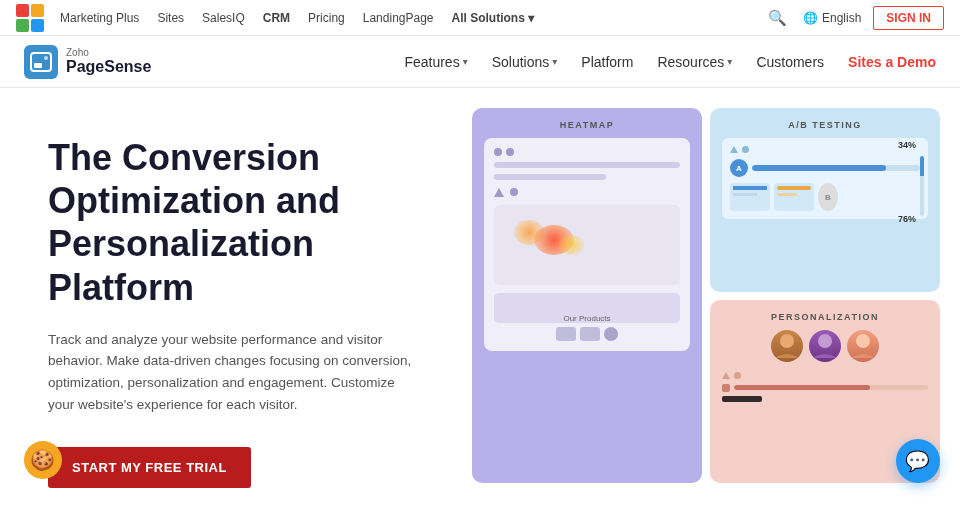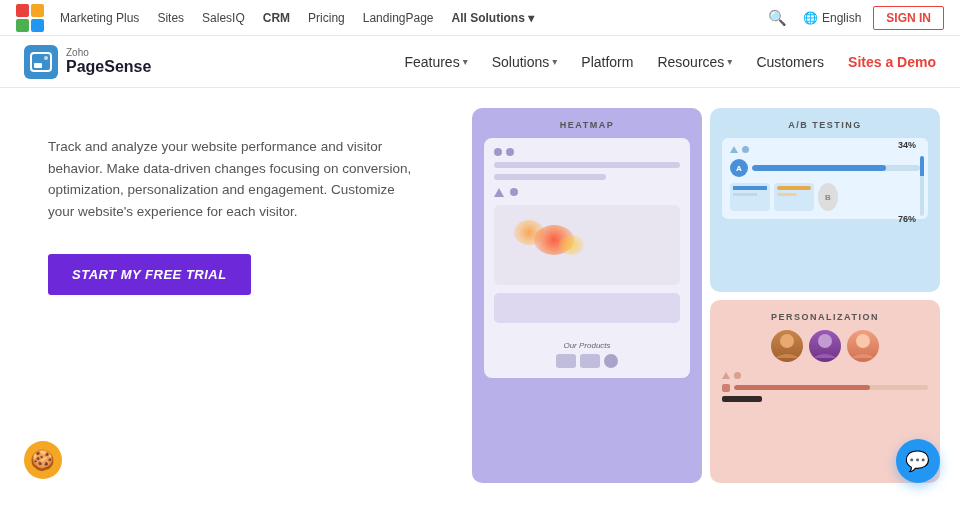--- a/index.html
+++ b/index.html
@@ -110,32 +110,31 @@
       margin-bottom: 20px;
     }
     .hero-desc {
       font-size: 13.5px;
       color: #555;
       line-height: 1.6;
       margin-bottom: 32px;
       max-width: 380px;
     }
     .trial-btn {
-      background: #6d28d9;
+      background: #b91c1c;
       color: white;
       border: none;
       padding: 13px 24px;
       font-size: 13px;
       font-weight: 700;
       letter-spacing: 0.5px;
       cursor: pointer;
       border-radius: 3px;
       width: fit-content;
       text-transform: uppercase;
-      font-style: italic;
     }
 
     .cookie-badge {
       position: absolute;
       bottom: 24px;
       left: 24px;
       width: 38px; height: 38px;
       background: #f5a623;
       border-radius: 50%;
       display: flex; align-items: center; justify-content: center;
@@ -177,24 +176,23 @@
       margin-bottom: 8px;
       text-align: center;
     }
 
     
     .heatmap-screen {
       background: #f0eef8;
       border-radius: 8px;
       padding: 10px;
       margin-top: 8px;
-      height: 240px;
+      height: 213px;
       position: relative;
       overflow: hidden;
-      font-style: italic;
     }
     .heatmap-screen-bar {
       height: 6px; background: #d0cce8; border-radius: 3px; margin-bottom: 6px;
     }
     .heatmap-screen-bar.short { width: 60%; }
     .heatmap-screen-content {
       background: #e8e4f0;
       border-radius: 6px;
       height: 80px;
       margin: 8px 0;
@@ -376,20 +374,21 @@
     <a href="#">Platform</a>
     <a href="#">Resources <span class="chevron">▾</span></a>
     <a href="#">Customers</a>
     <a href="#" class="book-demo-link">Sites a Demo</a>
   </nav>
 </div>
 
 <div class="hero">
 
   <div class="hero-left">
+    <h1 class="hero-title">The Conversion Optimization and Personalization Platform</h1>
     <p class="hero-desc">Track and analyze your website performance and visitor behavior. Make data-driven changes focusing on conversion, optimization, personalization and engagement. Customize your website's experience for each visitor.</p>
     <button class="trial-btn">START MY FREE TRIAL</button>
   </div>
 
   <div class="hero-right">
 
     <div class="card card-heatmap">
       <div class="card-label">HEATMAP</div>
       <div class="heatmap-screen">
         <div style="display:flex;gap:4px;margin-bottom:6px;">

